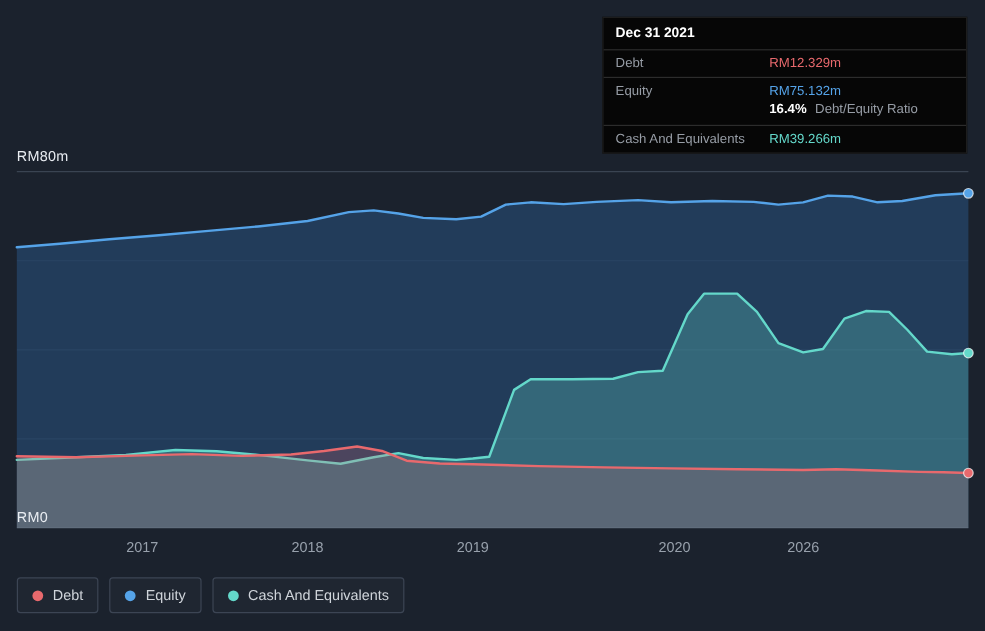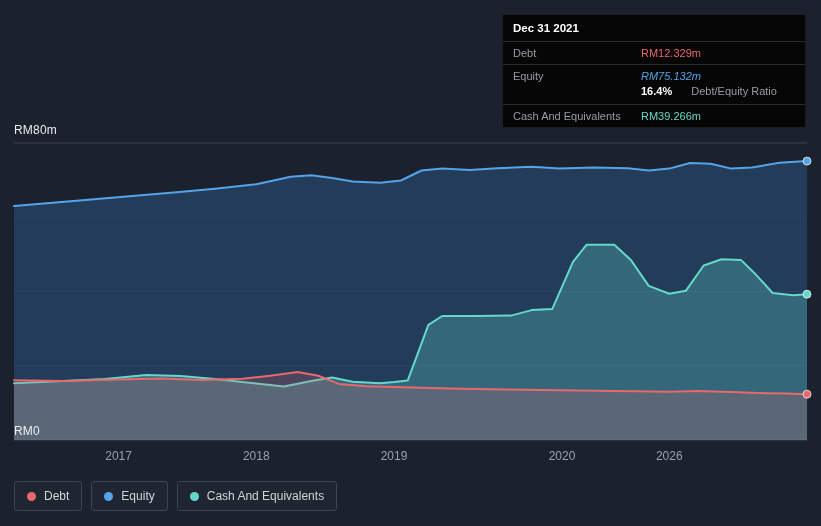--- a/index.html
+++ b/index.html
@@ -22,21 +22,21 @@
     font-size:11px;box-sizing:border-box;
   }
   .tt-header{padding:7px 10px;font-weight:bold;color:#ffffff;font-size:11.5px;border-bottom:1px solid #2c2c2c;}
   .tt-row{display:flex;align-items:baseline;padding:5px 10px;}
   .tt-row.tight{padding-bottom:2px;}
   .bordered{border-bottom:1px solid #2c2c2c;}
   .tt-label{color:#979da6;width:128px;flex:none;}
   .tt-value{font-weight:normal;}
   .tt-ratio{padding:1px 10px 7px 138px;}
   .tt-ratio-value{color:#ffffff;font-weight:bold;}
-  .tt-ratio-label{color:#979da6;margin-left:16px;}
+  .tt-ratio-label{color:#979da6;margin-left:4px;}
   
   .legend{position:absolute;left:14px;bottom:15px;display:flex;gap:9px;}
   .pill{
     display:flex;align-items:center;gap:8px;
     padding:7px 12px;border:1px solid #3c4554;border-radius:3px;
     background:rgba(255,255,255,0.02);
     font-size:12px;color:#cfd4da;cursor:pointer;
   }
   .dot{width:9px;height:9px;border-radius:50%;flex:none;}
 </style>
@@ -75,21 +75,21 @@
   <div class="tooltip">
     <div class="tt-header">Dec 31 2021</div>
 
     <div class="tt-row bordered">
       <span class="tt-label">Debt</span>
       <span class="tt-value" style="color: rgb(232, 105, 109);">RM12.329m</span>
     </div>
 
     <div class="tt-row tight">
       <span class="tt-label">Equity</span>
-      <span class="tt-value" style="color: rgb(85, 163, 232); font-style: italic;">RM75.132m</span>
+      <span class="tt-value" style="color: rgb(85, 163, 232);">RM75.132m</span>
     </div>
 
     <div class="tt-ratio bordered">
       <span class="tt-ratio-value">16.4%</span>
       <span class="tt-ratio-label">Debt/Equity Ratio</span>
     </div>
 
     <div class="tt-row">
       <span class="tt-label">Cash And Equivalents</span>
       <span class="tt-value" style="color: rgb(100, 216, 202);">RM39.266m</span>

